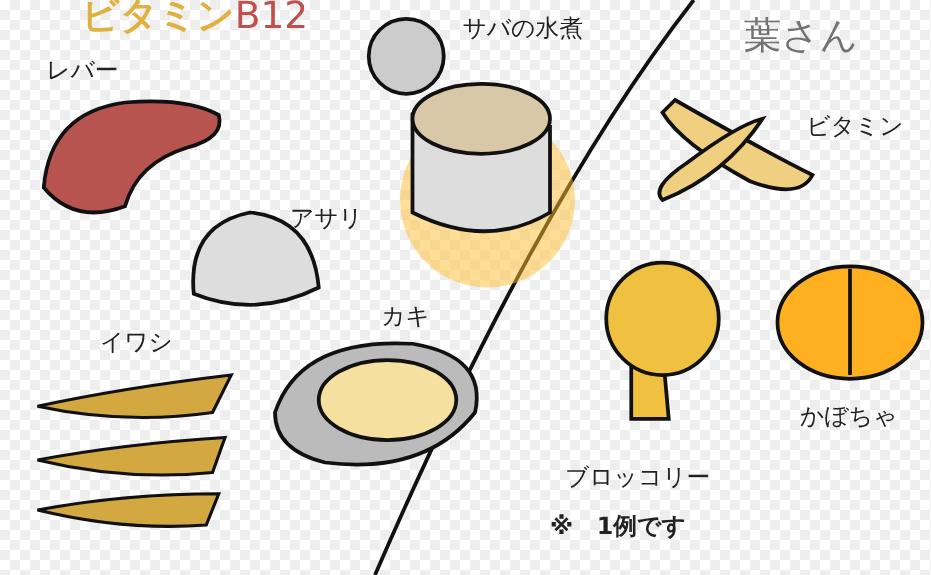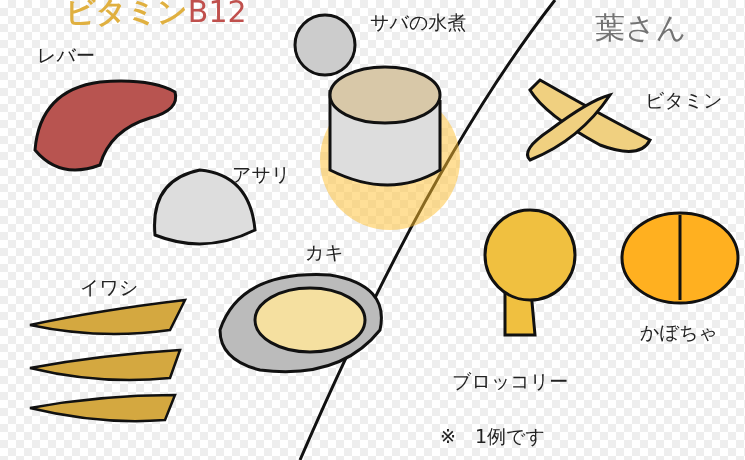--- a/index.html
+++ b/index.html
@@ -57,19 +57,19 @@
   </g>
 </svg>
 
 <div class="title" style="left:65px;top:-8px;">
   <span style="color:#e0b040">ビタミン</span><span style="color:#c0504d;font-weight:normal">B12</span>
 </div>
 <div class="lbl" style="left:37px;top:43px;">レバー</div>
 <div class="lbl" style="left:232px;top:135px;margin-top:27px;">アサリ</div>
 <div class="lbl" style="left:370px;top:10px;">サバの水煮</div>
 <div class="lbl" style="left:305px;top:240px;">カキ</div>
-<div class="lbl" style="left:80px;top:275px;">イワシ</div>
+<div class="lbl" style="left:80px;top:261px;">イワシ</div>
 
 <div class="title" style="left:595px;top:8px;color:#737373;font-weight:normal;">葉さん</div>
 <div class="lbl" style="left:645px;top:88px;">ビタミン</div>
 <div class="lbl" style="left:452px;top:345px;margin-top:24px;">ブロッコリー</div>
 <div class="lbl" style="left:640px;top:320px;font-family:Liberation Serif, serif;">かぼちゃ</div>
-<div class="lbl" style="left:440px;top:424px;">※　1例です</div>
+<div class="lbl" style="left:440px;top:408px;font-weight:bold;">※　1例です</div>
 
 </body></html>

